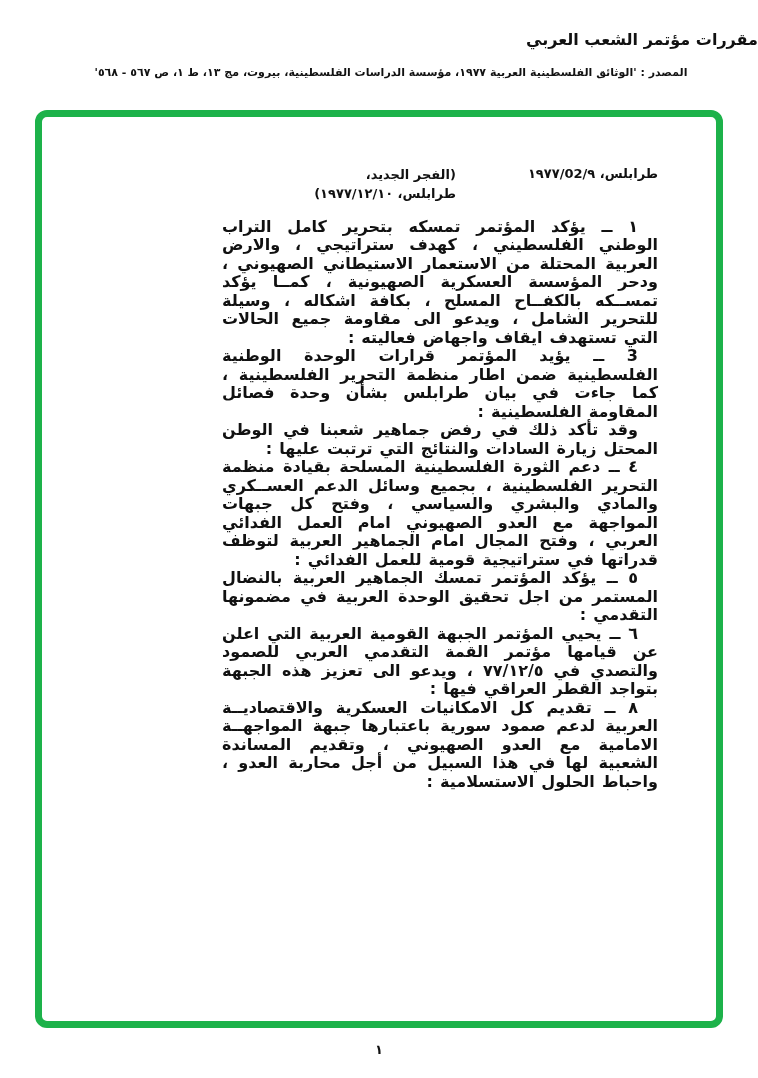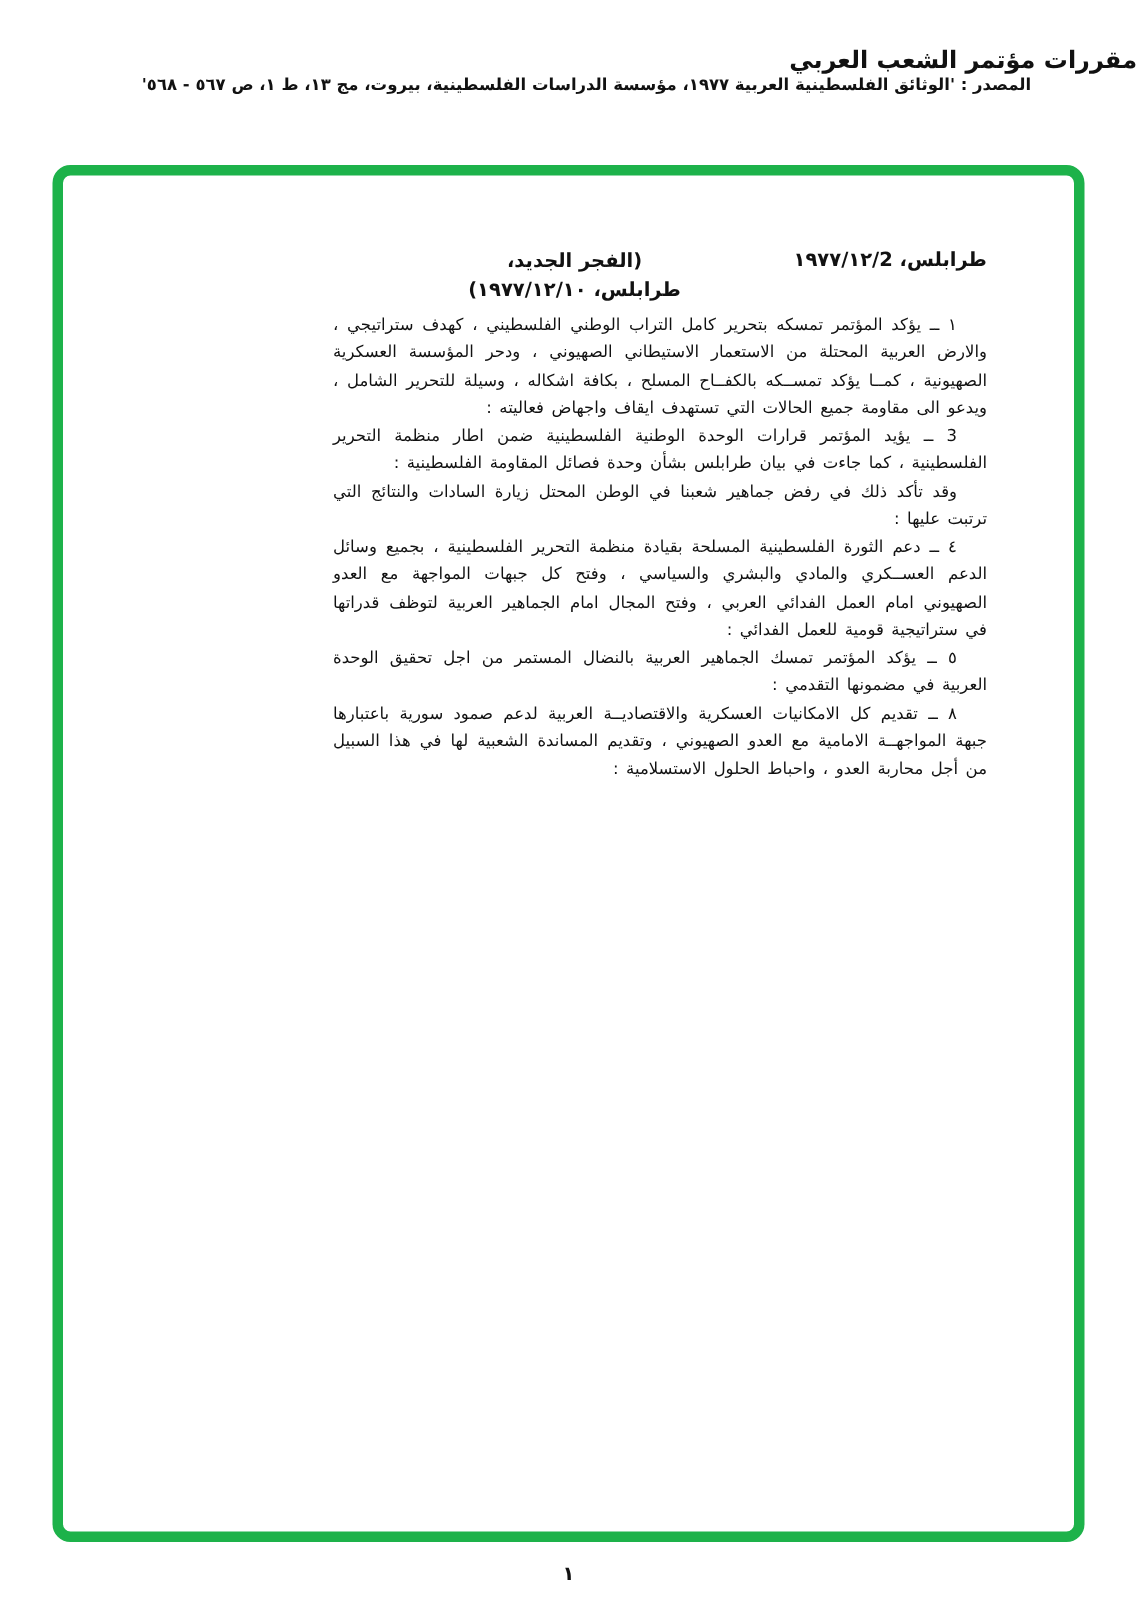--- a/index.html
+++ b/index.html
@@ -8,21 +8,21 @@
     font-family: "DejaVu Sans", sans-serif; color: #111111;
   }
 
   
   .header-title {
     position: absolute; top: 30px; left: 0; right: 0;
     direction: rtl;
     font-size: 16px; font-weight: bold;
   }
   .source-line {
-    position: absolute; top: 50px; left: 0; right: 0;
+    position: absolute; top: 66px; left: 0; right: 0;
     text-align: center; direction: rtl; white-space: nowrap;
     font-size: 11px; font-weight: bold; margin-left: 24px;
   }
 
   
   .frame {
     position: absolute; left: 35px; top: 110px;
     width: 674px; height: 904px;
     border: 7px solid #1db24a; border-radius: 12px;
     background: #ffffff;
@@ -37,25 +37,25 @@
     font-size: 14px; font-weight: bold;
     margin: 0 95px 0 0;
   }
   .dateline {
     display: flex; gap: 72px; align-items: flex-start;
     margin-top: 16px; padding-left: 4px;
     font-size: 13px; font-weight: bold;
   }
   .dateline .place-date { white-space: nowrap; }
   .dateline .publication {
-    width: 148px; text-align: center; line-height: 1.45;
+    width: 148px; line-height: 1.45;
   }
   .doc-body {
-    margin-top: 4px;
-    font-size: 11px; font-weight: normal;
+    margin-top: 14px;
+    font-size: 16px; font-weight: bold;
     line-height: 18.5px; word-spacing: 1.5px;
     text-align: justify;
   }
   .doc-body p { margin: 0; text-indent: 20px; }
 
   
   .page-number {
     position: absolute; top: 1042px; left: 0; right: 0;
     text-align: center; font-size: 13px; font-weight: bold;
   }
@@ -66,28 +66,29 @@
 <div class="header-title">مقررات مؤتمر الشعب العربي</div>
 
 <div class="source-line">المصدر :  'الوثائق الفلسطينية العربية ١٩٧٧، مؤسسة الدراسات الفلسطينية، بيروت، مج ١٣، ط ١، ص ٥٦٧ - ٥٦٨'</div>
 
 <div class="frame"></div>
 
 <div class="doc-column">
 
 
   <div class="dateline">
-    <span class="place-date">طرابلس، ١٩٧٧/١٢/2</span>
+    <span class="place-date">طرابلس، ١٩٧٧/02/٩</span>
     <span class="publication">(الفجر الجديد، طرابلس، ١٩٧٧/١٢/١٠)</span>
   </div>
 
   <div class="doc-body">
     <p>١ ــ يؤكد المؤتمر تمسكه بتحرير كامل التراب الوطني الفلسطيني ، كهدف ستراتيجي ، والارض العربية المحتلة من الاستعمار الاستيطاني الصهيوني ، ودحر المؤسسة العسكرية الصهيونية ، كمــا يؤكد تمســكه بالكفــاح المسلح ، بكافة اشكاله ، وسيلة للتحرير الشامل ، ويدعو الى مقاومة جميع الحالات التي تستهدف ايقاف واجهاض فعاليته :</p>
     <p>3 ــ يؤيد المؤتمر قرارات الوحدة الوطنية الفلسطينية ضمن اطار منظمة التحرير الفلسطينية ، كما جاءت في بيان طرابلس بشأن وحدة فصائل المقاومة الفلسطينية :</p>
     <p>وقد تأكد ذلك في رفض جماهير شعبنا في الوطن المحتل زيارة السادات والنتائج التي ترتبت عليها :</p>
     <p>٤ ــ دعم الثورة الفلسطينية المسلحة بقيادة منظمة التحرير الفلسطينية ، بجميع وسائل الدعم العســكري والمادي والبشري والسياسي ، وفتح كل جبهات المواجهة مع العدو الصهيوني امام العمل الفدائي العربي ، وفتح المجال امام الجماهير العربية لتوظف قدراتها في ستراتيجية قومية للعمل الفدائي :</p>
     <p>٥ ــ يؤكد المؤتمر تمسك الجماهير العربية بالنضال المستمر من اجل تحقيق الوحدة العربية في مضمونها التقدمي :</p>
+    <p>٦ ــ يحيي المؤتمر الجبهة القومية العربية التي اعلن عن قيامها مؤتمر القمة التقدمي العربي للصمود والتصدي في ٧٧/١٢/٥ ، ويدعو الى تعزيز هذه الجبهة بتواجد القطر العراقي فيها :</p>
     <p>٨ ــ تقديم كل الامكانيات العسكرية والاقتصاديــة العربية لدعم صمود سورية باعتبارها جبهة المواجهــة الامامية مع العدو الصهيوني ، وتقديم المساندة الشعبية لها في هذا السبيل من أجل محاربة العدو ، واحباط الحلول الاستسلامية :</p>
   </div>
 
 </div>
 
 <div class="page-number">١</div>
 
 </body></html>

